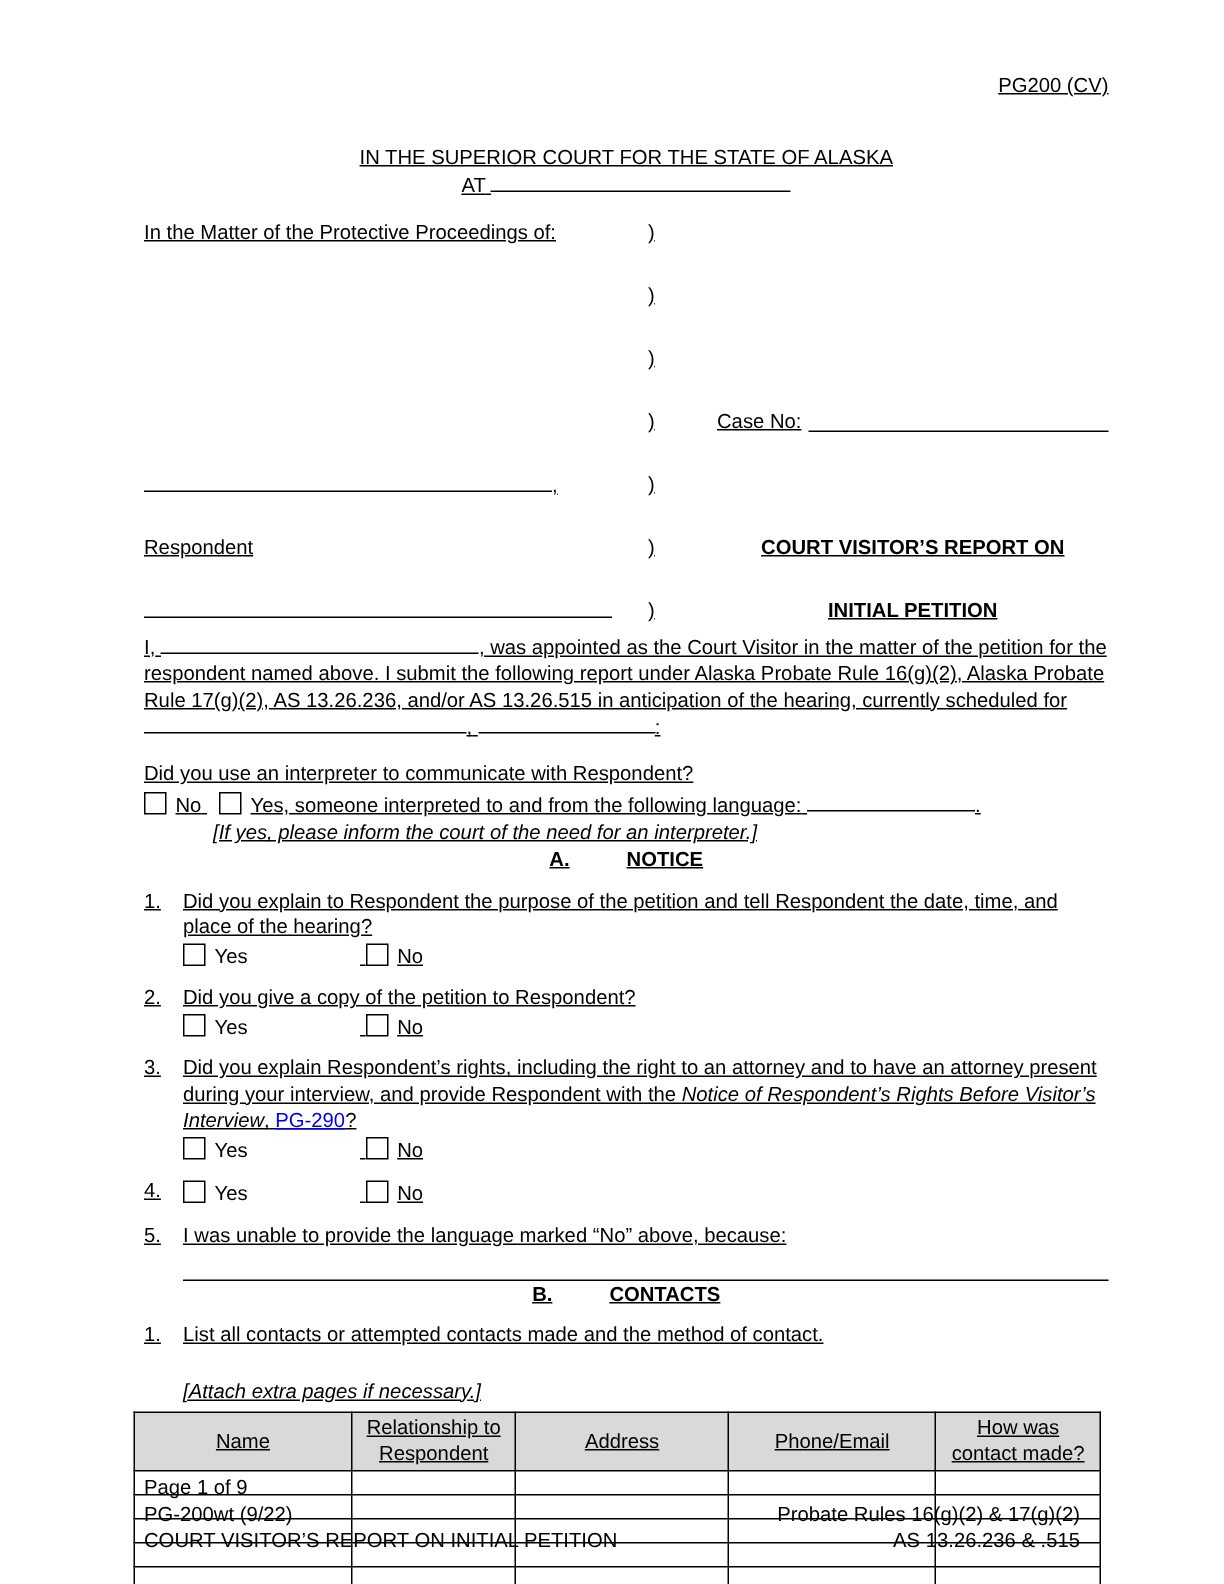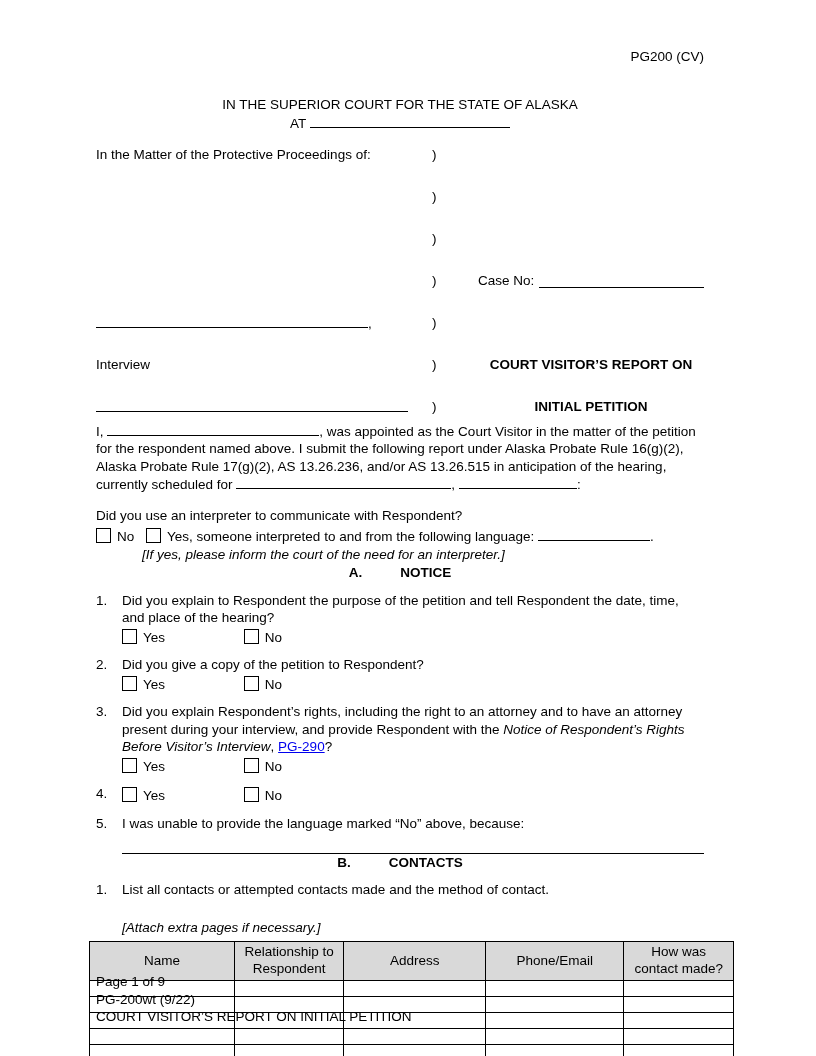--- a/index.html
+++ b/index.html
@@ -5,21 +5,21 @@
   html, body { margin: 0; padding: 0; }
   body {
     width: 816px; height: 1056px;
     background: #ffffff; color: #000000;
     font-family: "Liberation Sans", "DejaVu Sans", sans-serif;
     font-size: 13.5px; line-height: 1.3;
   }
   .page {
     position: relative; box-sizing: border-box;
     width: 816px; height: 1056px;
-    padding: 48px 112px 0 96px; overflow: hidden;
+    padding: 48px 77px 0 96px; overflow: hidden; text-decoration: underline;
   }
   .form-code { text-align: right; }
   .court-title { text-align: center; margin-top: 30px; }
   .at-line { text-align: center; margin-top: 1px; }
   .blank { display: inline-block; border-bottom: 1px solid #000; height: 13px; vertical-align: baseline; }
   .at-blank { width: 200px; }
 
   .caption { display: grid; grid-template-columns: 312px 22px 1fr; margin-top: 13px; gap: 24px; }
   .caption > div { height: 18px; }
   .cap-right.doc-title { font-weight: bold; text-align: center; }
@@ -55,21 +55,21 @@
   .form-link { color: var(--link-color, #0000EE); text-decoration: underline; cursor: pointer; text-align: right; }
 
   table.contacts { border-collapse: collapse; table-layout: fixed; width: 645px; margin-left: -7px; margin-top: 5px; }
   .contacts th {
     background: var(--table-header-bg, #D9D9D9);
     border: 1px solid #000; font-weight: normal; text-align: center;
     padding: 2px 4px; line-height: 1.25;
   }
   .contacts td { border: 1px solid #000; height: 15px; padding: 0 3px; }
 
-  .footer { position: absolute; left: 96px; right: 96px; bottom: 30px; display: flex; justify-content: space-between; align-items: flex-end; }
+  .footer { position: absolute; left: 96px; right: 96px; bottom: 20px; display: flex; justify-content: space-between; align-items: flex-end; }
   .footer-right { text-align: right; }
 </style>
 </head>
 <body>
 
 <div class="page">
 
   <div class="form-code">PG200 (CV)</div>
 
   <div class="court-title">IN THE SUPERIOR COURT FOR THE STATE OF ALASKA</div>
@@ -96,21 +96,21 @@
     <div>)</div>
     <div class="cap-right case-no-row">
       <span>Case No:</span>
       <span class="case-no-blank"></span>
     </div>
 
     <div><span class="blank resp-blank-1"></span><span>,</span></div>
     <div>)</div>
     <div></div>
 
-    <div>Interview</div>
+    <div>Respondent</div>
     <div>)</div>
     <div class="cap-right doc-title">COURT VISITOR’S REPORT ON</div>
 
     <div><span class="blank resp-blank-2"></span></div>
     <div>)</div>
     <div class="cap-right doc-title">INITIAL PETITION</div>
   </div>
 
   <p class="intro">
     <span>I,</span>
@@ -262,15 +262,19 @@
       </tr>
       </tbody>
   </table>
 
   <div class="footer">
     <div class="footer-left">
       <div>Page 1 of 9</div>
       <div>PG-200wt (9/22)</div>
       <div>COURT VISITOR’S REPORT ON INITIAL PETITION</div>
     </div>
+    <div class="footer-right">
+      <div>Probate Rules 16(g)(2) &amp; 17(g)(2)</div>
+      <div>AS 13.26.236 &amp; .515</div>
+    </div>
   </div>
 
 </div>
 
 </body></html>

